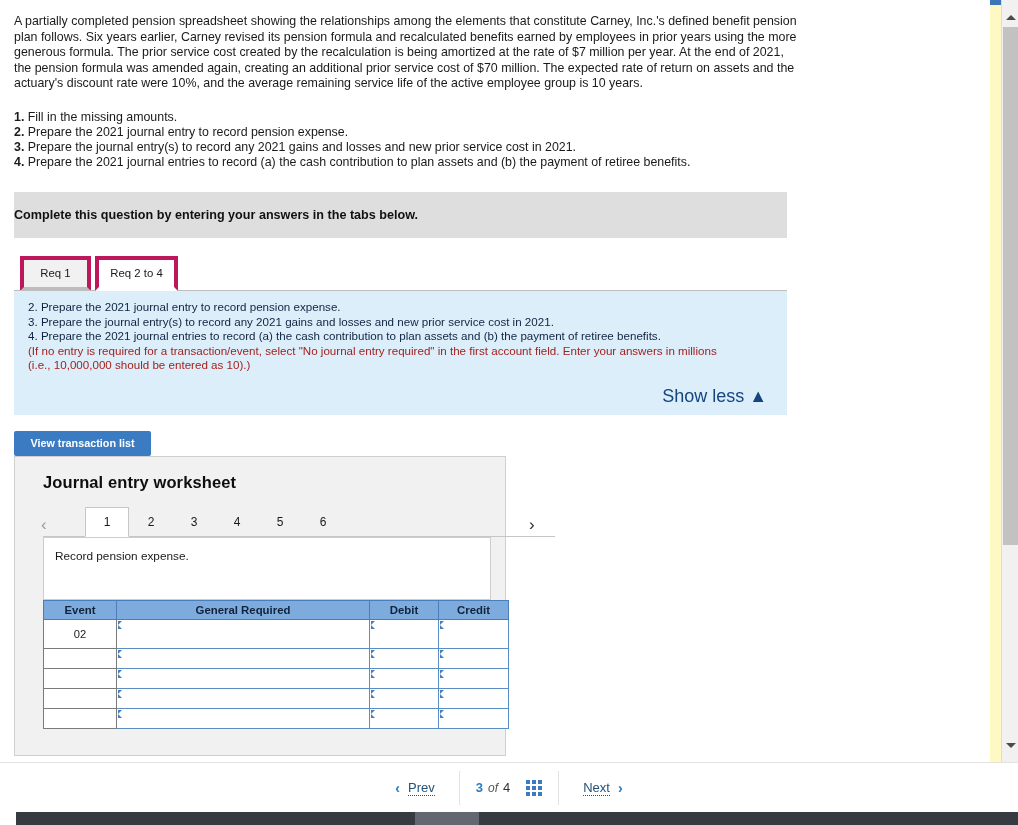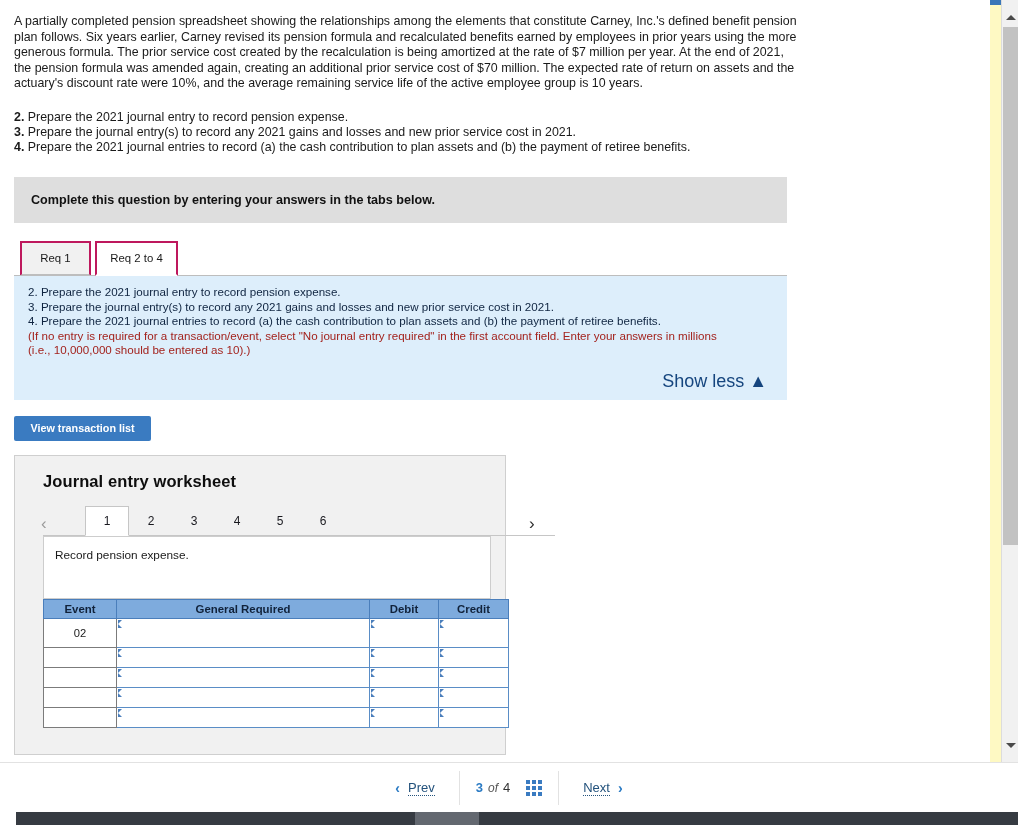--- a/index.html
+++ b/index.html
@@ -69,21 +69,20 @@
   }
   .req-list .req-line .num { font-weight: bold; }
 
   
   .gray-banner {
     width: 773px;
     height: 46px;
     background: #dedede;
     display: flex;
     align-items: center;
-    padding-left: 17px;
     margin-bottom: 0;
   }
   .gray-banner-text {
     font-size: 12.6px;
     font-weight: bold;
     color: #111;
   }
 
   
   .tabstrip {
@@ -96,21 +95,21 @@
     content: "";
     position: absolute;
     left: 0; right: 0; bottom: 0;
     height: 1px;
     background: #bdbdbd;
   }
   .tab {
     position: absolute;
     bottom: 0;
     height: 35px;
-    border: 2px solid #be185d;
+    border: 4px solid #be185d;
     display: flex;
     align-items: center;
     justify-content: center;
     font-size: 11.4px;
     color: #1a1a1a;
     cursor: pointer;
     background: #f1f1f1;
   }
   .tab.tab-1 { left: 6px;  width: 71px; border-bottom-color: #bdbdbd; }
   .tab.tab-2 { left: 81px; width: 83px; background: #ffffff; border-bottom-color: #ffffff; z-index: 3; }
@@ -155,21 +154,20 @@
     border-radius: 2px;
     cursor: pointer;
     display: flex;
     align-items: center;
     justify-content: center;
     font-family: "Liberation Sans", sans-serif;
   }
 
   
   .ws-panel {
-    margin-top: 14px;
     width: 492px;
     background: #f1f1f1;
     border: 1px solid #cfcfcf;
     padding: 16px 0 0 0;
     min-height: 300px;
   }
   .ws-title {
     font-size: 16.5px;
     font-weight: bold;
     color: #0e0e0e;
@@ -412,20 +410,24 @@
 
   <div class="top-blue-bar"></div>
 
   <div class="viewport">
     <div class="content">
 
       <p class="intro">A partially completed pension spreadsheet showing the relationships among the elements that constitute Carney, Inc.'s defined benefit pension plan follows. Six years earlier, Carney revised its pension formula and recalculated benefits earned by employees in prior years using the more generous formula. The prior service cost created by the recalculation is being amortized at the rate of $7 million per year. At the end of 2021, the pension formula was amended again, creating an additional prior service cost of $70 million. The expected rate of return on assets and the actuary's discount rate were 10%, and the average remaining service life of the active employee group is 10 years.</p>
 
 
       <div class="req-list">
+        <div class="req-line">
+          <span class="num">1.</span>
+          <span>Fill in the missing amounts.</span>
+        </div>
         <div class="req-line">
           <span class="num">2.</span>
           <span>Prepare the 2021 journal entry to record pension expense.</span>
         </div>
         <div class="req-line">
           <span class="num">3.</span>
           <span>Prepare the journal entry(s) to record any 2021 gains and losses and new prior service cost in 2021.</span>
         </div>
         <div class="req-line">
           <span class="num">4.</span>

